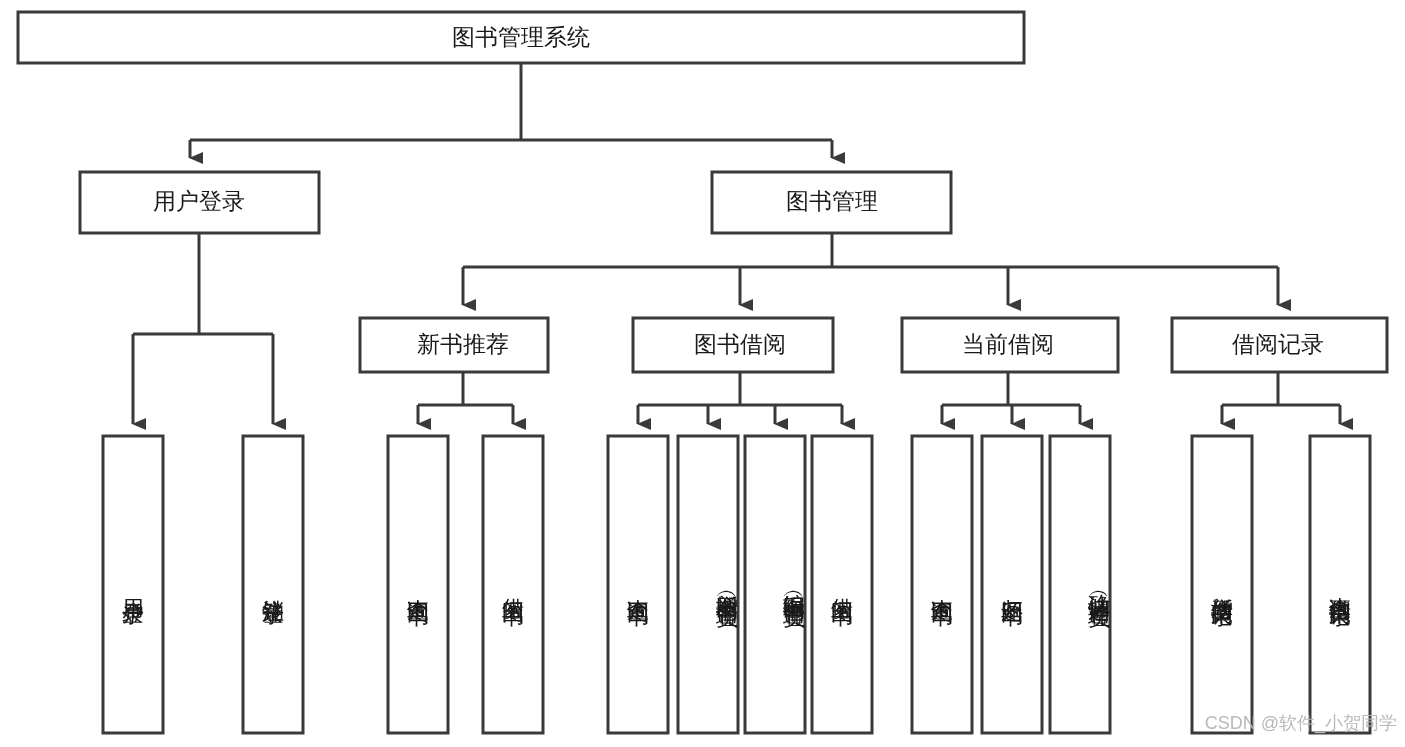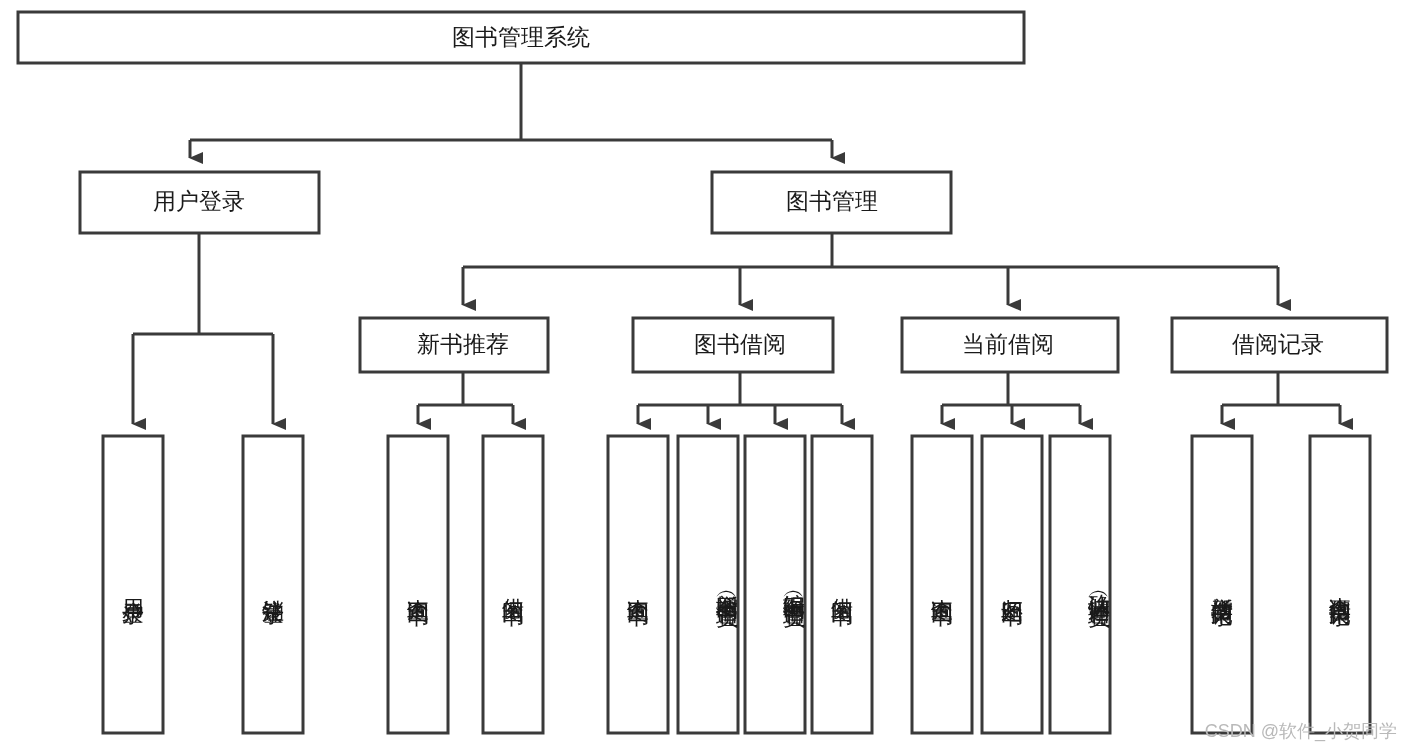--- a/index.html
+++ b/index.html
@@ -10,21 +10,21 @@
   .box-rect{fill:#ffffff;stroke:#3a3a3a;stroke-width:3;}
   .conn{stroke:#3a3a3a;stroke-width:3;fill:none;stroke-linecap:butt;}
   .arrow-head{fill:#3a3a3a;}
   .node-label{font-family:"Liberation Sans","DejaVu Sans",sans-serif;
               fill:#1a1a1a;font-size:23px;text-anchor:middle;dominant-baseline:middle;}
   .vlabel{position:absolute;display:flex;align-items:center;justify-content:center;
           writing-mode:vertical-rl;text-orientation:upright;
           font-family:"Liberation Sans","DejaVu Sans",sans-serif;
           font-size:22px;color:#1a1a1a;letter-spacing:2px;line-height:1;
           white-space:nowrap;pointer-events:none;}
-  .watermark{position:absolute;right:8px;bottom:4px;font-size:18px;color:#b9b9b9;
+  .watermark{position:absolute;right:8px;bottom:12px;font-size:18px;color:#b9b9b9;
              font-family:"Liberation Sans","DejaVu Sans",sans-serif;white-space:nowrap;text-align:center;}
 </style>
 </head>
 <body>
 
 <div id="diagram-root">
 
   <svg class="diagram" viewBox="0 0 1405 747">
     <defs>
       <marker id="ah" viewBox="0 0 12 14" refX="6" refY="13" markerWidth="12" markerHeight="14" orient="auto-start-reverse" markerUnits="userSpaceOnUse">

